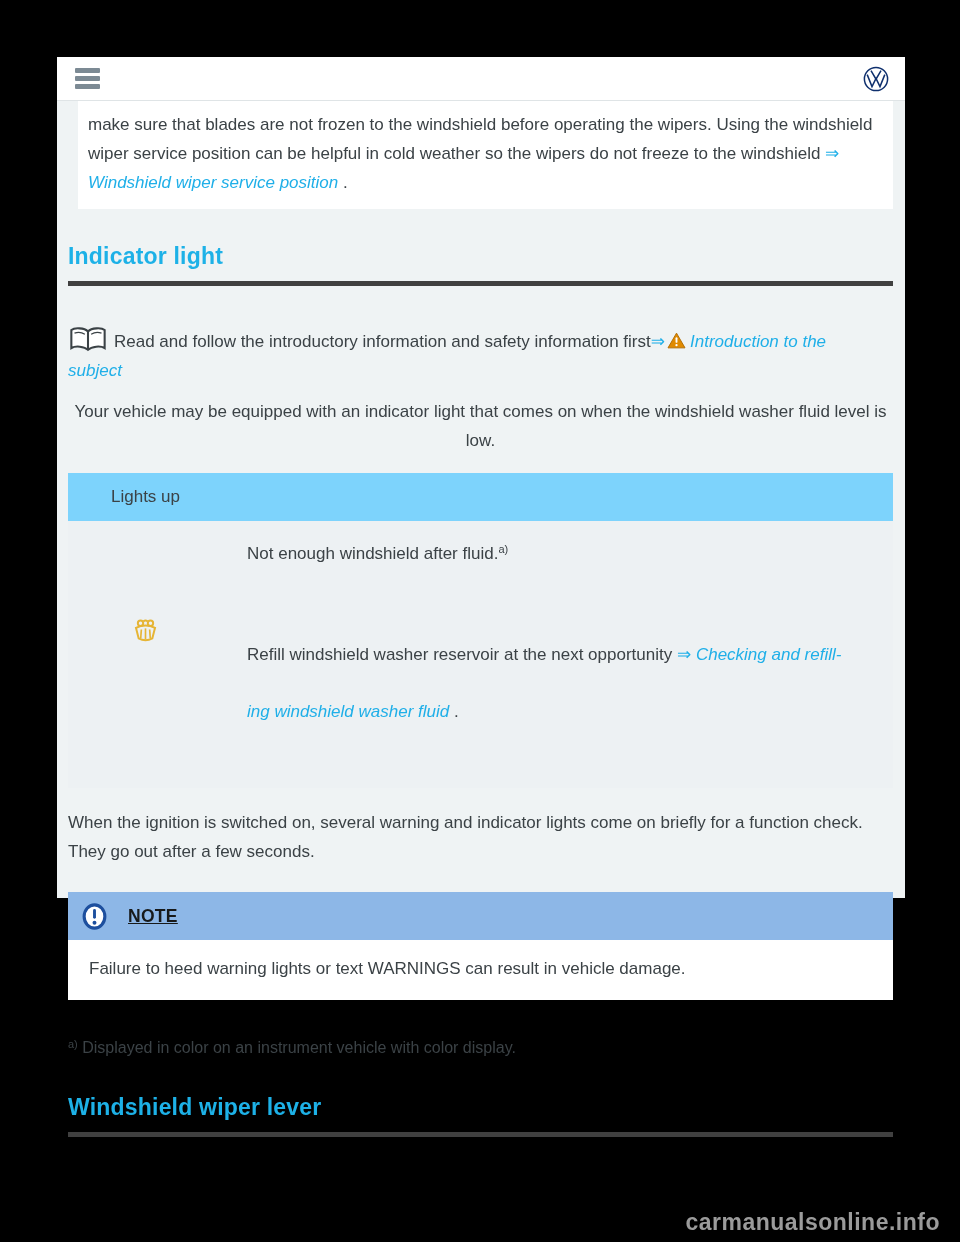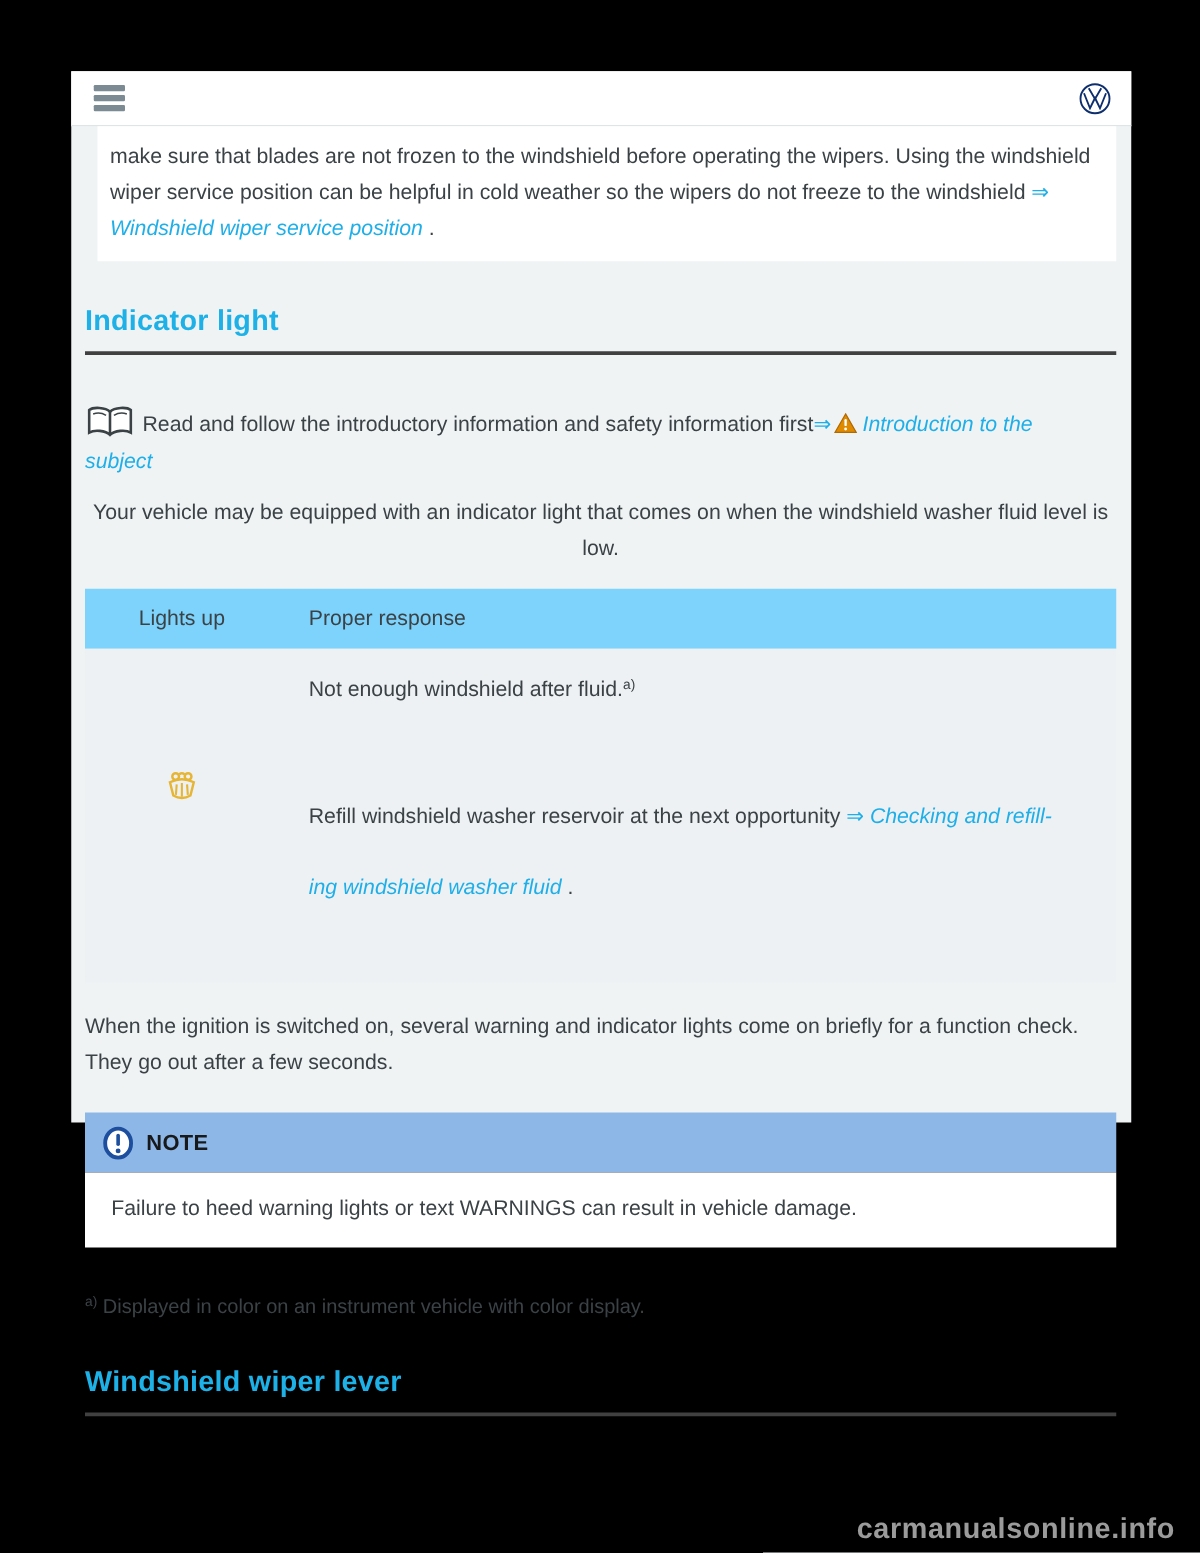--- a/index.html
+++ b/index.html
@@ -21,21 +21,21 @@
   .vw-logo{display:block;}
   .content{padding:0 12px 0 11px;color:#3b4246;font-size:17px;}
   .box-white{
     background:#fff;margin-left:10px;margin-right:0;
     padding:9px 12px 12px 10px;line-height:29px;
   }
   .arrow{color:#1fafe8;font-style:normal;}
   a.doclink{color:#1fafe8;font-style:italic;text-decoration:none;cursor:pointer;}
   h1{
     font-size:23px;font-weight:bold;color:#1db1e7;margin:34px 0 0 0;
-    padding-bottom:11px;border-bottom:3px solid #404040;letter-spacing:.2px;
+    padding-bottom:11px;border-bottom:5px solid #404040;letter-spacing:.2px;
   }
   p{margin:0;}
   .para{line-height:29px;}
   .read-first{margin-top:40px;line-height:29px;}
   .read-first .book{vertical-align:-6px;margin-right:6px;}
   .warn-tri{vertical-align:-2px;margin:0 4px 0 2px;}
   .p-equipped{margin-top:12px;text-align:center;}
   .ind-table{margin-top:18px;}
   .t-head{display:flex;background:#7dd3fc;height:48px;align-items:center;}
   .t-body{display:flex;background:#edf1f3;padding-bottom:48px;}
@@ -44,21 +44,21 @@
   .washer-icon{margin-top:96px;}
   .t-body .l1{margin-top:18px;line-height:29px;}
   .t-body .l2{margin-top:58px;line-height:57px;}
   sup{font-size:11px;vertical-align:6px;line-height:0;}
   .p-function{margin-top:20px;}
   .notebox{margin-top:26px;}
   .note-head{
     background:#8db7e7;height:48px;display:flex;align-items:center;
     padding-left:13px;
   }
-  .note-title{font-weight:bold;color:#17191a;font-size:17.5px;margin-left:9px;letter-spacing:.3px;}
+  .note-title{font-weight:bold;color:#17191a;font-size:17.5px;margin-left:20px;letter-spacing:.3px;text-decoration:underline;}
   .note-body{background:#fff;padding:17px 10px 19px 21px;line-height:24px;}
   .footnote{margin-top:36px;font-size:16px;line-height:24px;}
   .footnote sup{font-size:11px;vertical-align:5px;}
   .watermark{
     position:absolute;right:20px;bottom:6px;color:#9b9b9b;
     font-size:23px;font-weight:bold;letter-spacing:.5px;text-align:center;
   }
 </style>
 </head>
 <body>
@@ -96,21 +96,20 @@
         <rect x="9" y="5.5" width="2" height="6" rx="1" fill="#fff"></rect>
         <circle cx="10" cy="14" r="1.2" fill="#fff"></circle>
       </svg><a class="doclink"><span>Introduction to the</span><br><span>subject</span></a>
     </p>
 
     <p class="para p-equipped">Your vehicle may be equipped with an indicator light that comes on when the windshield washer fluid level is low.</p>
 
     <div class="ind-table">
       <div class="t-head">
         <div class="t-col1">Lights up</div>
-        <div class="t-col2">Proper response</div>
       </div>
       <div class="t-body">
         <div class="t-col1">
           <svg class="washer-icon" width="27" height="28" viewBox="0 0 26 27">
             <g stroke="#e6b535" fill="none" stroke-width="1.9">
               <circle cx="8.2" cy="6" r="2.6"></circle>
               <circle cx="17.8" cy="6" r="2.6"></circle>
               <path d="M11 4.2 Q13 2.6 15 4.2"></path>
               <path d="M3.8 10.4 Q13 5.8 22.2 10.4 L19.6 20.6 Q13 24.4 6.4 20.6 Z"></path>
               <path d="M9 12 L8.4 20.2" stroke-width="1.6"></path>

